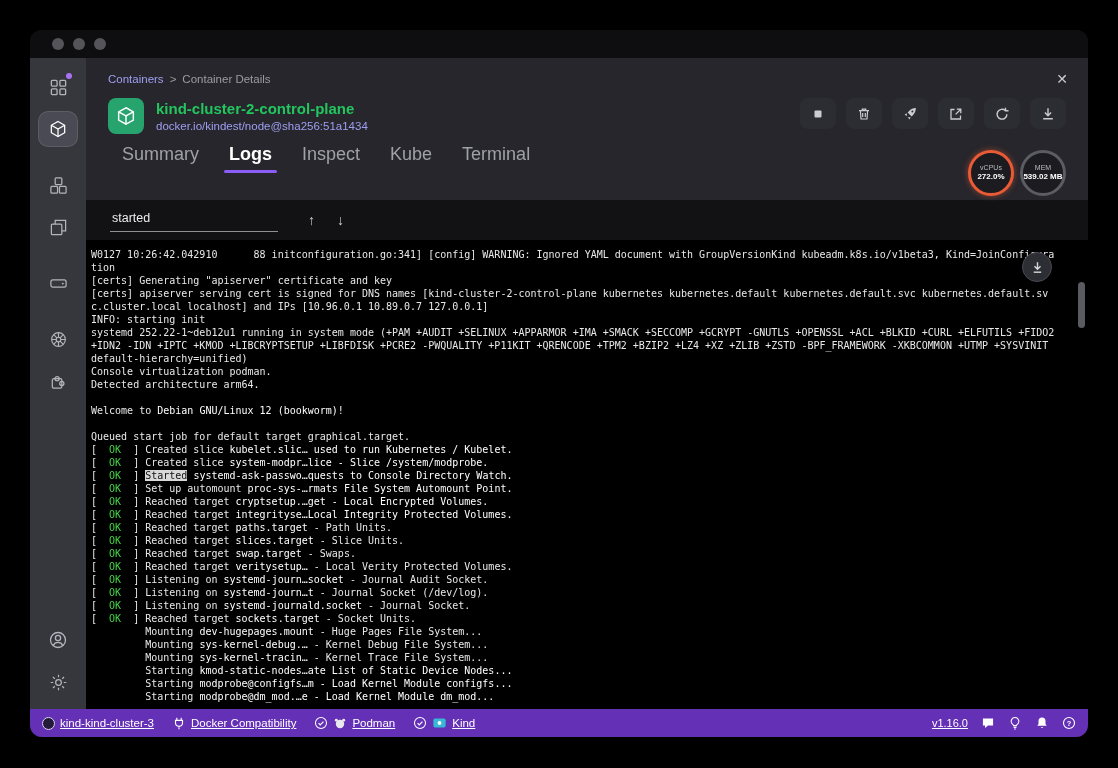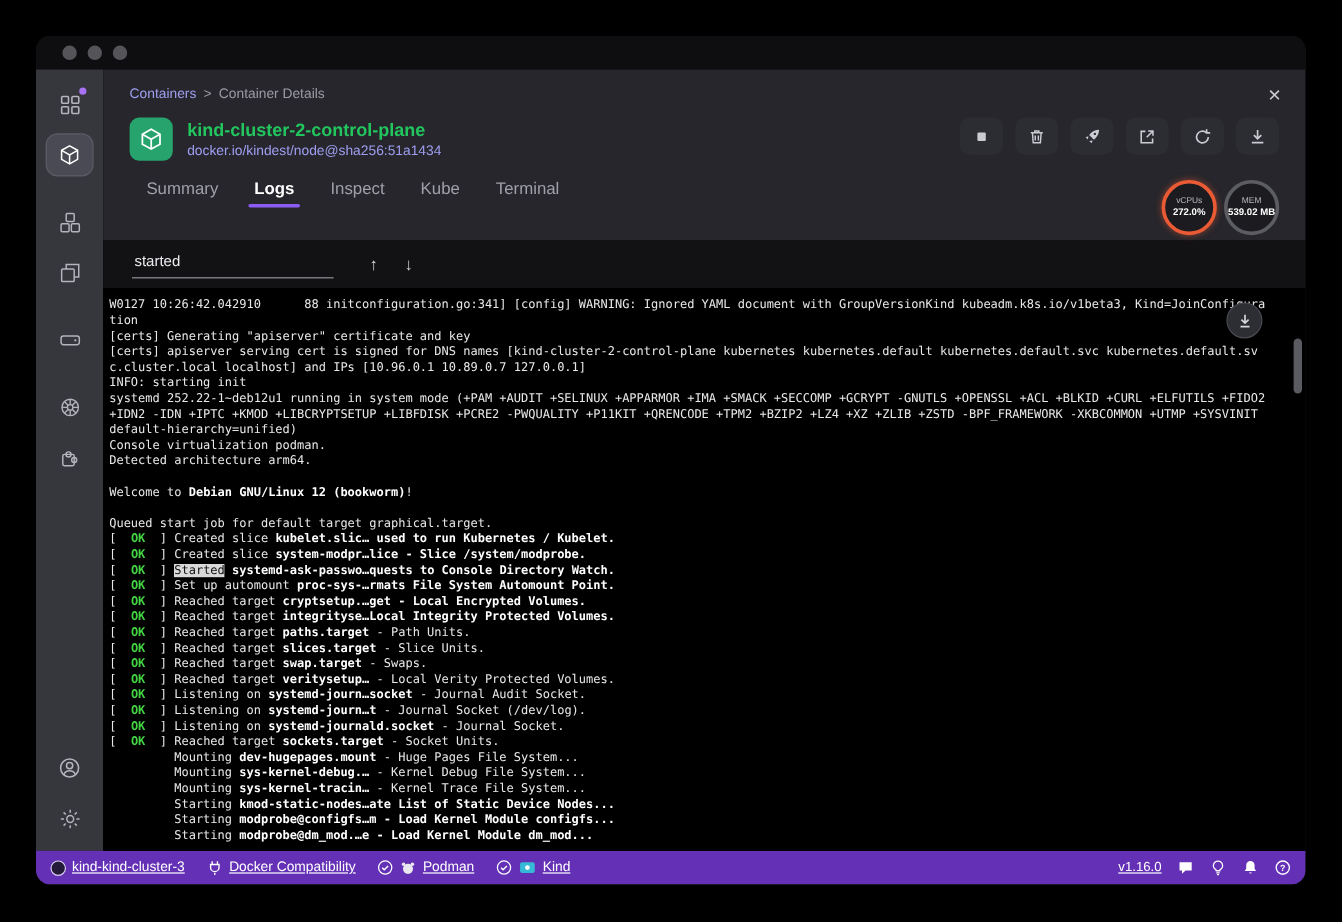--- a/index.html
+++ b/index.html
@@ -31,43 +31,43 @@
   .crumb-link{color:var(--link);cursor:pointer;}
   .close-btn{background:none;border:none;color:#c9c9cf;font-size:14px;cursor:pointer;line-height:1;}
   .title-row{display:flex;align-items:center;gap:12px;margin-top:12px;}
   .cicon{width:36px;height:36px;border-radius:8px;background:var(--container-icon-bg);display:flex;align-items:center;justify-content:center;flex:none;}
   .cname{font-size:15px;font-weight:700;color:#22c55e;}
   .cimage{font-size:11.5px;color:var(--link);margin-top:3px;cursor:pointer;}
   .actions{margin-left:auto;display:flex;gap:10px;align-self:flex-start;margin-right:2px;}
   .abtn{width:36px;height:31px;border-radius:8px;background:#2c2c33;border:none;color:#cbcbd2;
     display:flex;align-items:center;justify-content:center;cursor:pointer;}
   .tabs{margin-top:auto;display:flex;gap:30px;padding:0 0 12px 14px;}
-  .tab{font-size:14px;color:#a0a0a8;cursor:pointer;position:relative;padding-bottom:5px;}
+  .tab{font-size:18px;color:#a0a0a8;cursor:pointer;position:relative;padding-bottom:5px;}
   .tab.active{color:#fff;font-weight:700;}
   .tab.active::after{content:"";position:absolute;left:-5px;right:-5px;bottom:-3px;height:3px;border-radius:2px;background:var(--accent);}
   .donuts{position:absolute;right:22px;top:92px;display:flex;gap:6px;z-index:5;}
   .donut{width:46px;height:46px;border-radius:50%;background:#1c1c20;display:flex;flex-direction:column;
     align-items:center;justify-content:center;line-height:1.25;}
   .donut.cpu{border:3px solid var(--cpu-ring);box-shadow:0 0 6px rgba(234,91,53,.55);}
   .donut.mem{border:3px solid var(--mem-ring);}
   .d1{font-size:7px;color:#b9b9c0;}
   .d2{font-size:8px;color:#fff;font-weight:700;}
   
   .searchbar{background:#121215;height:40px;flex:none;display:flex;align-items:center;padding-left:24px;}
   .search-input{width:168px;background:transparent;border:none;border-bottom:1px solid #8f8f96;color:#ececf0;
     font-size:12.5px;font-family:"Liberation Sans",sans-serif;padding:2px 2px 6px;outline:none;}
   .arrow-btn{background:none;border:none;color:#d0d0d6;font-size:14px;cursor:pointer;}
   .arrow-btn.up{margin-left:30px;}
   .arrow-btn.down{margin-left:22px;}
   
   .logs{flex:1;position:relative;background:#000;overflow:hidden;padding:8px 30px 0 5px;}
   .log-line{font-family:"DejaVu Sans Mono",monospace;font-size:10px;line-height:13px;color:#e8e8e8;
     white-space:pre-wrap;word-break:break-all;min-height:13px;}
-  .log-line b{font-weight:700;color:#fff;}
-  .ok{color:var(--ok-green);font-weight:700;}
+  .log-line b{font-weight:400;color:#fff;}
+  .ok{color:var(--ok-green);font-weight:400;}
   .hl{background:var(--highlight-bg);color:#111;}
   .fab{position:absolute;top:12px;right:36px;width:30px;height:30px;border-radius:50%;background:#2d2d34;
     border:1px solid #4a4a52;color:#d6d6dc;display:flex;align-items:center;justify-content:center;cursor:pointer;}
   .scroll-thumb{position:absolute;top:42px;right:3px;width:7px;height:46px;border-radius:4px;background:#5a5a61;cursor:pointer;}
   
   .statusbar{height:28px;background:var(--statusbar);flex:none;display:flex;align-items:center;
     padding:0 12px;gap:18px;color:#fff;font-size:11.5px;text-decoration:underline;}
   .sb-item{display:flex;align-items:center;gap:5px;cursor:pointer;white-space:nowrap;}
   .sb-right{margin-left:auto;display:flex;align-items:center;gap:13px;}
   .sb-version{font-size:11px;}

